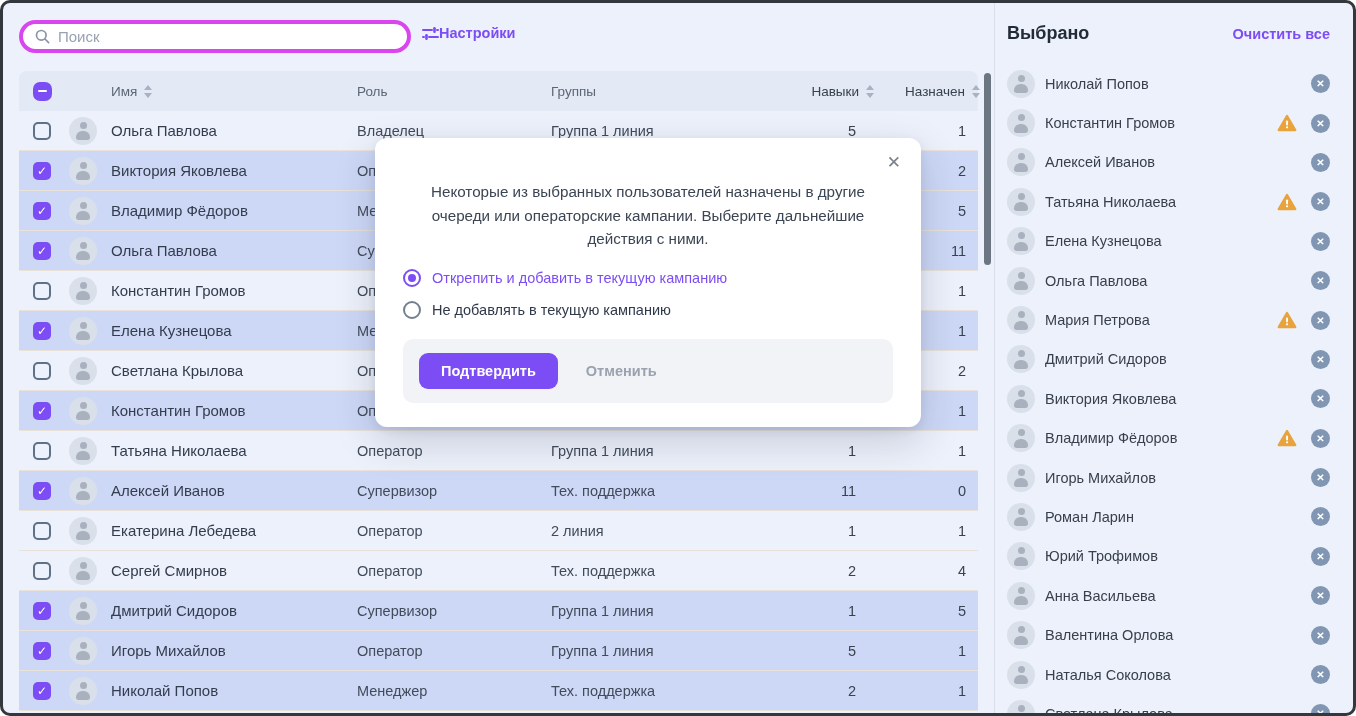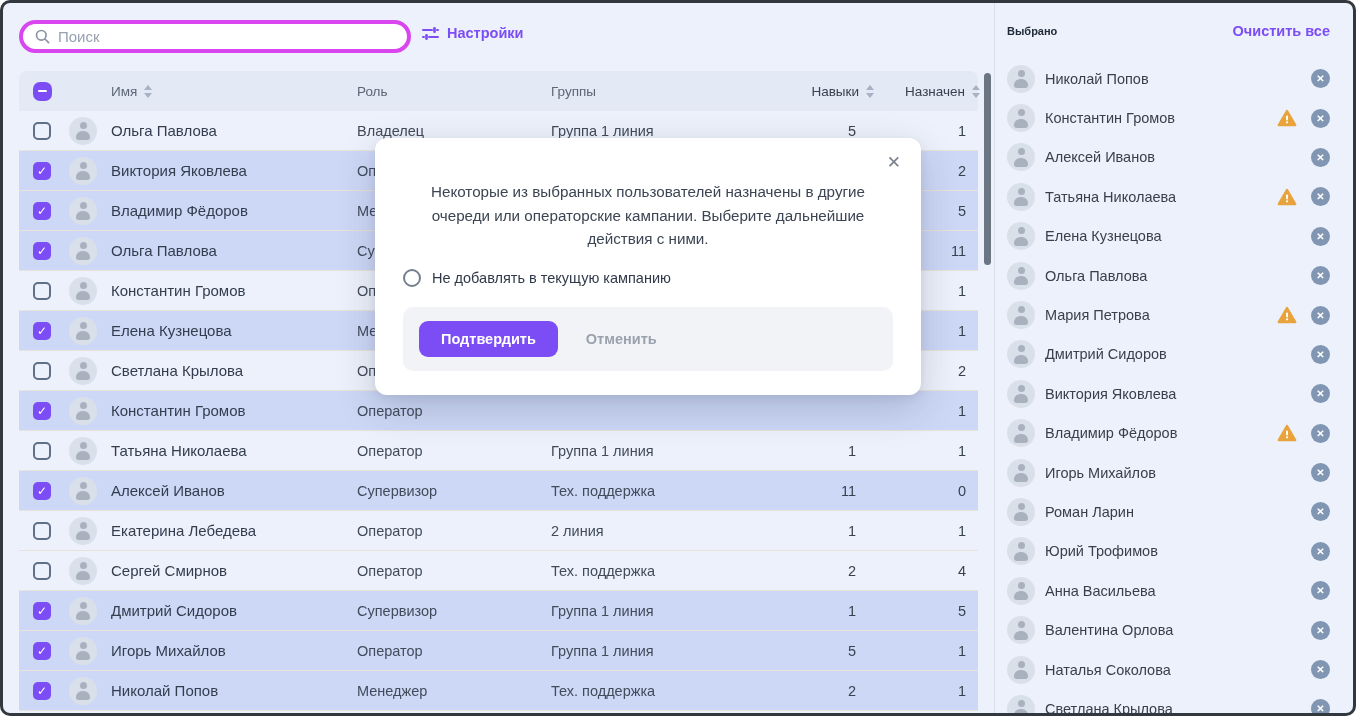--- a/index.html
+++ b/index.html
@@ -8,21 +8,21 @@
            border:3px solid #33373E; border-radius:10px; overflow:hidden; }
 
   
   .search-box { position:absolute; left:16px; top:17px; width:392px; height:33px;
     background:#fff; border:4px solid #d946ef; border-radius:17px;
     display:flex; align-items:center; padding:0 12px; }
   .search-box svg { flex:0 0 auto; }
   .search-box input { border:none; outline:none; background:transparent; margin-left:8px;
     font-size:15px; color:#33404f; width:100%; font-family:inherit; }
   .search-box input::placeholder { color:#98A2B1; }
-  .settings-btn { position:absolute; left:419px; top:22px; display:flex; align-items:center; gap:8px;
+  .settings-btn { position:absolute; left:419px; top:22px; display:flex; align-items:center; 
     background:none; border:none; cursor:pointer; color:#7C4DF5; font-size:14.5px; font-weight:600; font-family:inherit; }
 
   
   .table { position:absolute; left:16px; top:68px; width:959px; }
   .thead { height:40px; background:#E3E9F5; border-radius:8px 8px 0 0;
     display:flex; align-items:center; padding:0 12px 0 14px;
     font-size:13.5px; color:#5D6675; }
   .trow  { height:40px; display:flex; align-items:center; padding:0 12px 0 14px;
     background:#EDF1FB; border-bottom:1px solid #E8E2DA; font-size:14.5px; color:#414B5A; }
   .trow.selected { background:#CDD8F6; }
@@ -55,21 +55,21 @@
   .avatar::after { content:""; position:absolute; left:7px; top:14.5px; width:14px; height:9px;
     border-radius:7px 7px 3px 3px; background:#A9B1BF; }
 
   .scrollbar { position:absolute; left:981px; top:70px; width:7px; height:192px;
     background:#6C7582; border-radius:4px; }
   .v-divider { position:absolute; left:991px; top:0; bottom:0; width:1px; background:#D8DEEA; }
 
   
   .sidebar { position:absolute; left:992px; right:0; top:0; bottom:0; padding:20px 23px 0 12px; overflow:hidden; }
   .sb-head { display:flex; align-items:center; justify-content:space-between; }
-  .sb-title { font-size:11px; font-weight:bold; color:#222B38; }
+  .sb-title { font-size:18px; font-weight:bold; color:#222B38; }
   .sb-clear { background:none; border:none; cursor:pointer; color:#7C4DF5; font-size:14.5px; font-weight:600; font-family:inherit; }
   .sb-items { margin-top:20px; }
   .s-item { height:39.4px; display:flex; align-items:center; }
   .s-name { margin-left:10px; font-size:14.5px; color:#39404D; flex:1 1 auto; }
   .warn { width:20px; height:18px; margin-right:14px; flex:0 0 auto; display:flex; }
   .remove { width:19px; height:19px; border-radius:50%; background:#8096B2; border:none; cursor:pointer;
     color:#fff; font-size:10px; font-weight:bold; line-height:19px; text-align:center; padding:0; flex:0 0 auto; }
 
   
   .modal { position:absolute; left:372px; top:135px; width:546px; background:#fff; border-radius:12px;
@@ -516,20 +516,24 @@
           <button class="remove">✕</button>
         </div>
       </div>
   </aside>
 
   <div class="modal">
     <button class="m-close">✕</button>
     <div class="m-body">Некоторые из выбранных пользователей назначены в другие очереди или операторские кампании. Выберите дальнейшие действия с ними.</div>
     <div class="m-opts">
 
+        <div class="m-opt sel">
+          <span class="radio"></span>
+          <span class="opt-label">Открепить и добавить в текущую кампанию</span>
+        </div>
 
         <div class="m-opt">
           <span class="radio"></span>
           <span class="opt-label">Не добавлять в текущую кампанию</span>
         </div>
       </div>
     <div class="m-footer">
       <button class="btn-confirm">Подтвердить</button>
       <button class="btn-cancel">Отменить</button>
     </div>

